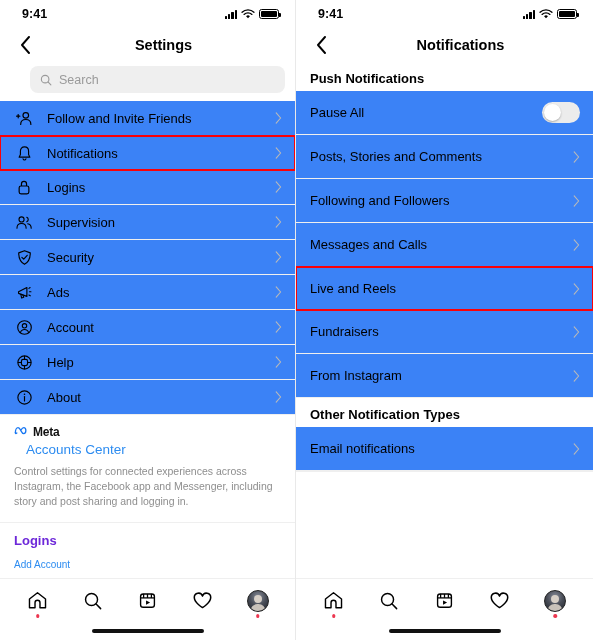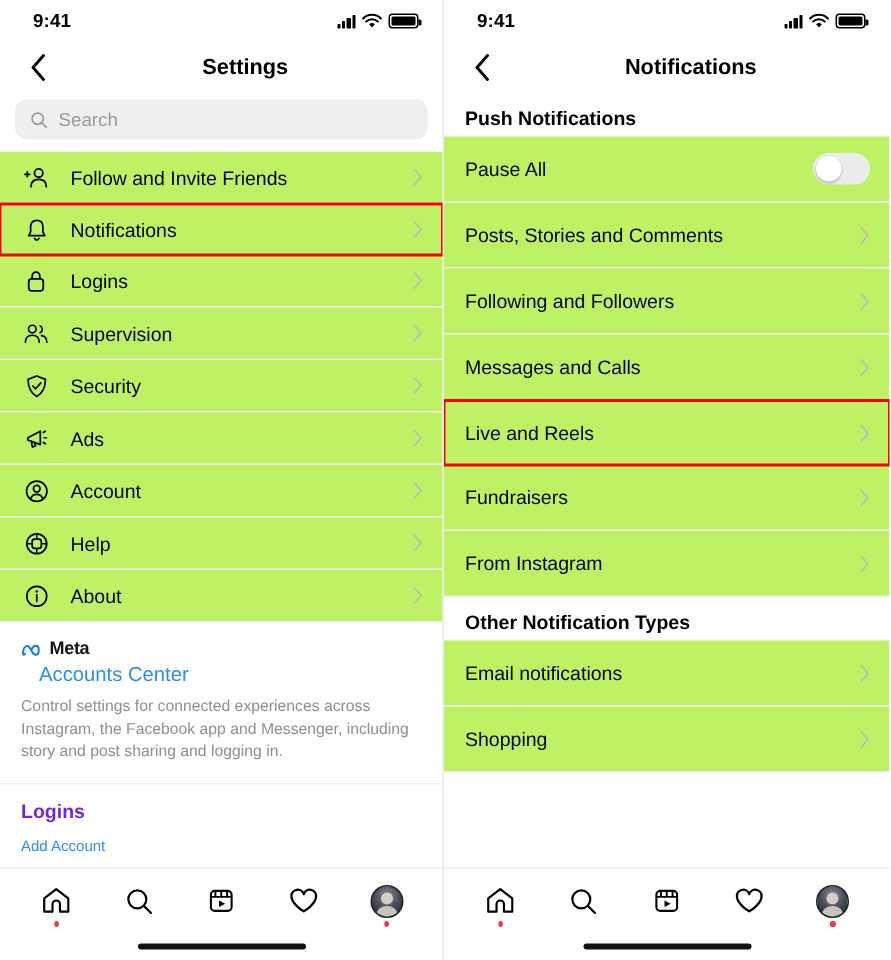--- a/index.html
+++ b/index.html
@@ -51,32 +51,32 @@
   }
   .back-chevron { width: 22px; height: 22px; display:flex; align-items:center; justify-content:center; cursor:pointer; }
   .nav-title {
     position: absolute; left: 0; right: 0; text-align: center;
     font-size: 14.5px; font-weight: bold; color: #000;
     pointer-events: none;
     margin-left: 32px;
   }
 
   
-  .search-wrap { padding: 4px 10px 8px 10px; }
+  .search-wrap { padding: 4px 10px 8px 10px; margin-left: 20px; }
   .search-box {
     height: 27px; background: #efefef; border-radius: 8px;
     display: flex; align-items: center; gap: 7px; padding: 0 10px;
   }
   .search-ph { font-size: 12.5px; color: #9a9a9a; }
 
   
   .list { flex: 1 1 auto; overflow: hidden; }
   .row {
     height: 34px; display: flex; align-items: center;
-    padding: 0 13px 0 14px; position: relative; background: #bef264;
+    padding: 0 13px 0 14px; position: relative; background: #3b82f6;
   }
   .row .ico { width: 20px; flex: 0 0 20px; display:flex; align-items:center; justify-content:center; margin-right: 13px; }
   .row .lbl { font-size: 13px; color: #000; flex: 1 1 auto; white-space: nowrap; }
   .row .chev { flex: 0 0 10px; display:flex; align-items:center; justify-content:flex-end; }
   .row.highlight { outline: 2.5px solid #fb0007; outline-offset: -1px; z-index: 3; }
   .row.tall { height: 43px; justify-content: center; }
 
   .section-hd {
     padding: 9px 14px 5px 14px;
     font-size: 13px; font-weight: bold; color: #000;
@@ -89,21 +89,21 @@
     background: #ececec; position: relative; flex: 0 0 38px;
   }
   .toggle .knob {
     position: absolute; top: 1.7px; left: 1.7px;
     width: 17.5px; height: 17.5px; border-radius: 50%;
     background: #fff; box-shadow: 0 1px 2px rgba(0,0,0,.28);
   }
 
   
   .meta-block { padding: 10px 14px 12px 14px; }
-  .meta-logo-row { display:flex; align-items:flex-end; gap: 5px; margin-bottom: 3px; }
+  .meta-logo-row { display:flex; align-items:flex-start; gap: 5px; margin-bottom: 3px; }
   .meta-name { font-size: 12px; font-weight: bold; color: #111; letter-spacing:-.2px; }
   .link-blue { font-size: 13.5px; color: #2d8cf0; cursor:pointer;margin-left:12px; }
   .meta-desc { font-size: 10.5px; color: #8e8e8e; line-height: 1.45; margin-top: 7px; max-width: 268px; }
   .logins-hd { padding: 10px 14px 2px 14px; font-size: 13px; font-weight: bold; color:#6d28d9; }
   .add-account { padding: 9px 14px 10px 14px; font-size: 10px; color: #2d8cf0; cursor:pointer; }
 
   
   .tabbar {
     flex: 0 0 44px; height: 44px;
     border-top: 1px solid #efefef;
@@ -501,28 +501,20 @@
       <div class="row tall">
         <span class="lbl">Email notifications</span>
         <span class="chev">
           <svg width="7" height="12" viewBox="0 0 8 14">
               <path d="M1.3 1 L6.5 7 L1.3 13" stroke="#b9b9b9" stroke-width="1.3" fill="none" stroke-linecap="round" stroke-linejoin="round"></path>
             </svg>
         </span>
       </div>
       <div class="divider"></div>
 
-      <div class="row tall">
-        <span class="lbl">Shopping</span>
-        <span class="chev">
-          <svg width="7" height="12" viewBox="0 0 8 14">
-              <path d="M1.3 1 L6.5 7 L1.3 13" stroke="#b9b9b9" stroke-width="1.3" fill="none" stroke-linecap="round" stroke-linejoin="round"></path>
-            </svg>
-        </span>
-      </div>
       <div class="divider"></div>
     </div>
 
     <div class="spacer"></div>
 
     <div class="tabbar">
       <div class="tab">
         <svg width="21" height="21" viewBox="0 0 22 22">
           <path d="M2.6 9.4 L11 2.9 L19.4 9.4 L19.4 18.6 L13.6 18.6 L13.6 13.4 A2.6 2.6 0 0 0 8.4 13.4 L8.4 18.6 L2.6 18.6 Z" stroke="#000" stroke-width="1.5" fill="none" stroke-linejoin="round"></path>
         </svg>

